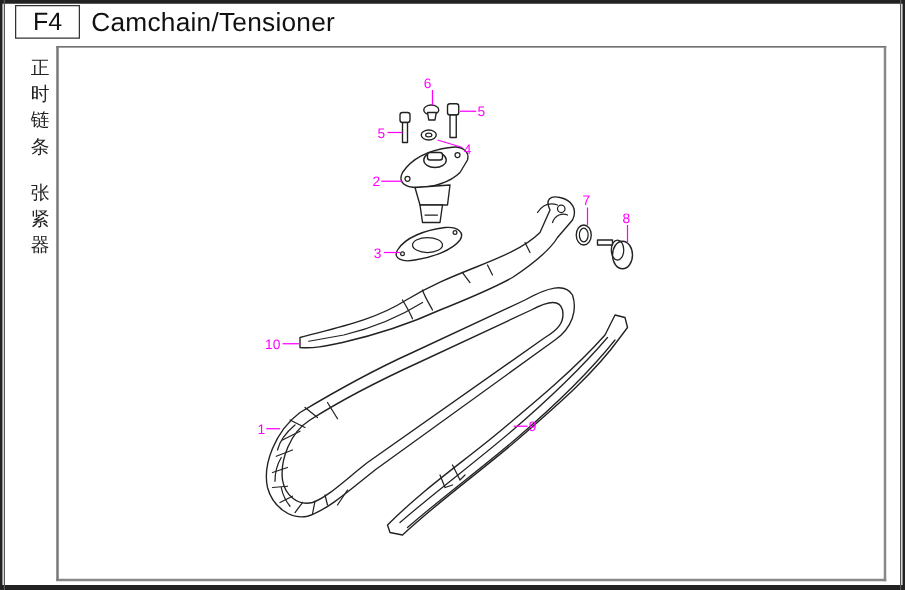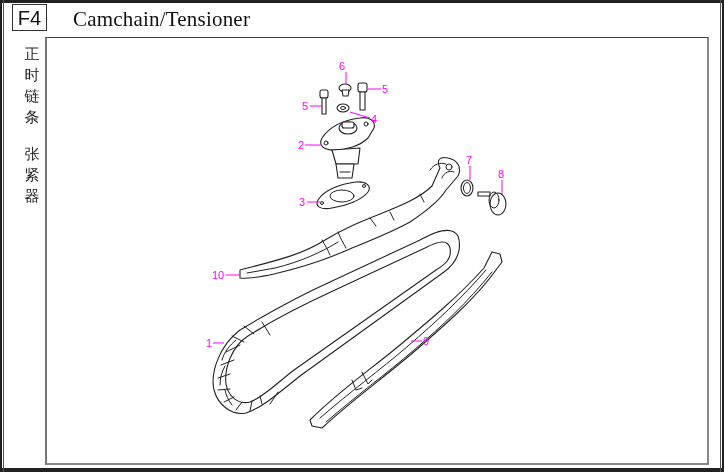--- a/index.html
+++ b/index.html
@@ -4,22 +4,22 @@
 <style>
   html, body { margin:0; padding:0; background:#ffffff; }
   body { width:724px; height:472px; position:relative; overflow:hidden; font-family:"Liberation Sans", sans-serif; }
   .frame { position:absolute; left:0; top:0; width:724px; height:472px; box-sizing:border-box; }
   .frame-top { position:absolute; left:0; top:0; width:724px; height:3px; background:#222; }
   .frame-bottom { position:absolute; left:0; top:468px; width:724px; height:4px; background:#222; }
   .frame-left-a { position:absolute; left:0; top:0; width:2px; height:472px; background:#222; }
   .frame-left-b { position:absolute; left:3px; top:0; width:1px; height:472px; background:#555; }
   .frame-right-a { position:absolute; left:720px; top:0; width:1px; height:472px; background:#555; }
   .frame-right-b { position:absolute; left:722px; top:0; width:2px; height:472px; background:#222; }
-  .code-box { position:absolute; left:12px; top:4px; width:35px; height:27px; border:1px solid #333; box-sizing:border-box; font-size:20px; line-height:26px; text-align:center; color:#111; }
-  .title { position:absolute; left:73px; top:6px; font-size:21px; line-height:26px; color:#111; letter-spacing:0.2px;font-family:Liberation Serif, serif; }
+  .code-box { position:absolute; left:12px; top:4px; width:52px; height:27px; border:1px solid #333; box-sizing:border-box; font-size:20px; line-height:26px; text-align:center; color:#111; }
+  .title { position:absolute; left:73px; top:6px; font-size:21px; line-height:26px; color:#111; letter-spacing:0.2px; }
   .side-label { position:absolute; left:22px; top:44px; width:20px; font-family:"DejaVu Sans", sans-serif; font-size:15px; line-height:21px; color:#222; text-align:center; }
   .side-label span { display:block; }
   .side-gap { height:16px; }
   .draw-box { position:absolute; left:45px; top:37px; width:664px; height:428px; box-sizing:border-box; border-top:1px solid #444; border-left:2px solid #777; border-right:2px solid #888; border-bottom:2px solid #888; }
   svg.diagram { position:absolute; left:0; top:0; width:724px; height:472px; }
   .lbl { font-family:"Liberation Sans", sans-serif; font-size:11px; fill:#ff00ff; }
   .lead { stroke:#ff00ff; stroke-width:1; fill:none; }
   .part { stroke:#222; stroke-width:1.1; fill:#fff; stroke-linejoin:round; stroke-linecap:round; }
   .partline { stroke:#222; stroke-width:1; fill:none; stroke-linecap:round; }
 </style>

